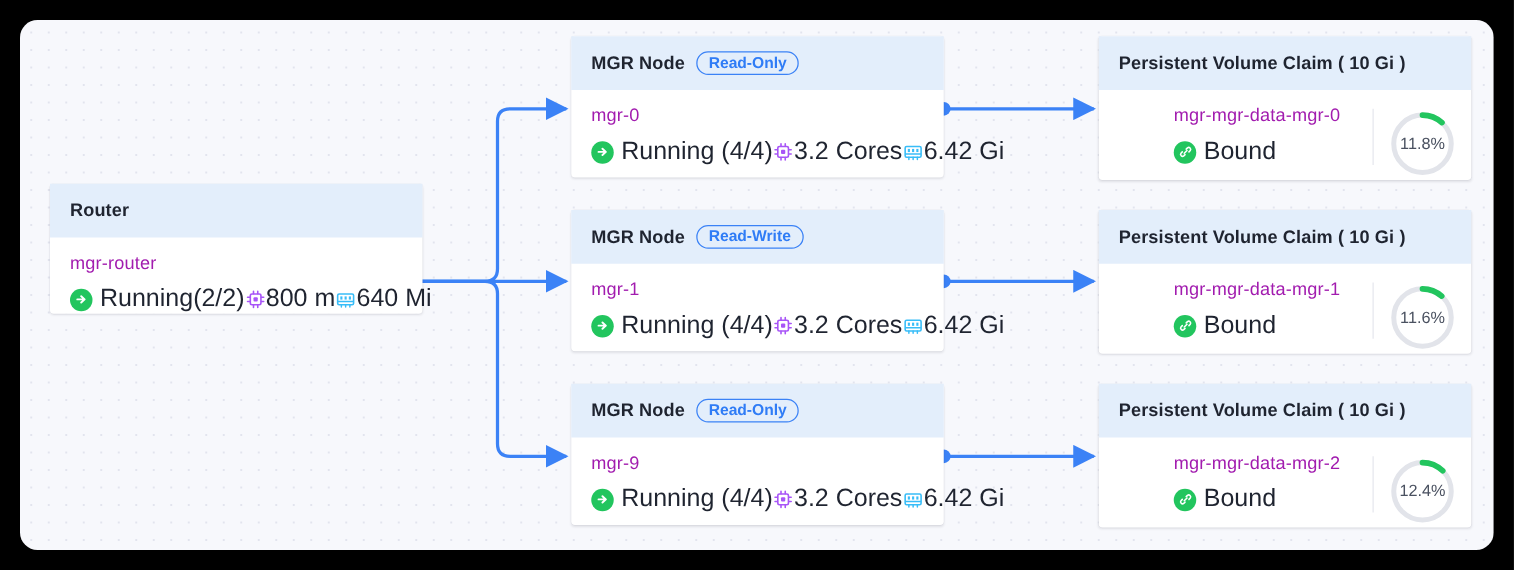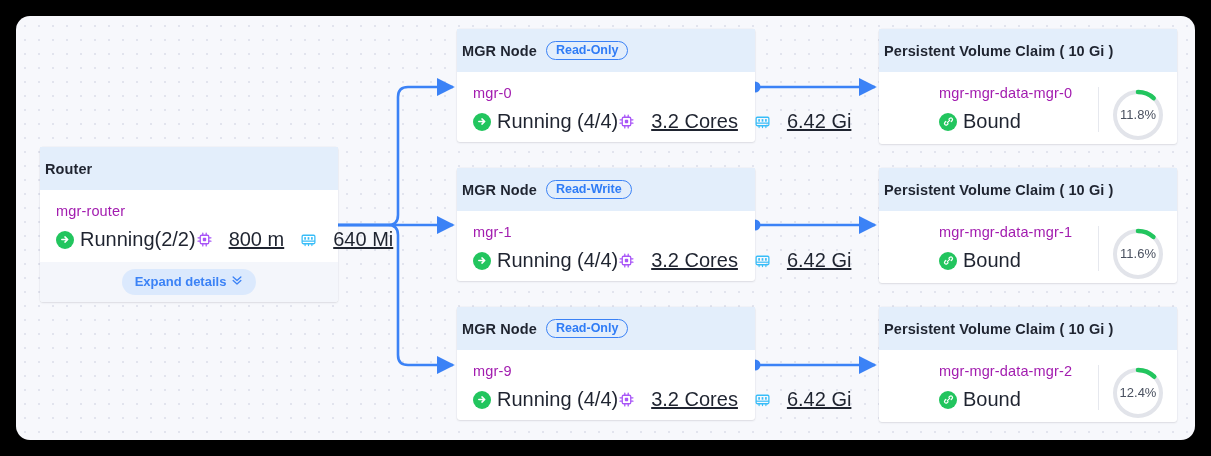--- a/index.html
+++ b/index.html
@@ -16,30 +16,30 @@
     overflow:hidden;
   }
 
   
   #edges{position:absolute;left:0;top:0;width:1179px;height:424px;overflow:visible;}
 
   
   .card{position:absolute;background:#ffffff;border-radius:3px;
         box-shadow:0 1px 2px rgba(16,24,40,.10),0 0 0 .5px rgba(16,24,40,.04);}
   .card-head{background:#e3eefb;height:43px;display:flex;align-items:center;
-             gap:9px;padding:0 5px;box-sizing:border-box;}
+             gap:9px;padding:0 16px;box-sizing:border-box;}
   .card-title{font-size:14.5px;font-weight:700;color:#1f2430;letter-spacing:.1px;white-space:nowrap;}
   .badge{border:1px solid #3b82f6;color:#2f7cf6;border-radius:20px;
          font-size:12.5px;font-weight:600;padding:2px 9px 3px;line-height:1;white-space:nowrap;}
   .card-body{padding:13px 16px 0;box-sizing:border-box;}
   .res-name{color:#a21caf;font-size:14.5px;font-weight:500;letter-spacing:.15px;
             margin-bottom:9px;white-space:nowrap;}
   .row{display:flex;align-items:center;white-space:nowrap;}
   .stat{display:flex;align-items:center;gap:6px;font-size:20px;color:#1f2430;font-weight:500;}
-  .stat.tight{gap:16px;text-decoration:underline;}
+  .stat.tight{gap:0;}
 
   
   .sicon{width:18px;height:18px;border-radius:50%;background:#22c55e;
          display:inline-flex;align-items:center;justify-content:center;flex:0 0 18px;}
   .sicon svg{display:block;}
 
   
   #router-card{left:24px;top:131px;width:298px;}
   #router-card .card-body{padding-bottom:0;}
   .router-res-row{display:flex;align-items:center;justify-content:space-between;}
@@ -139,30 +139,20 @@
               <g fill="#38bdf8">
                   <rect x="5" y="7.2" width="2" height="3"></rect>
                   <rect x="9" y="7.2" width="2" height="3"></rect>
                   <rect x="13" y="7.2" width="2" height="3"></rect>
                 </g>
             </svg>
           </span>
           <span>640 Mi</span>
         </span>
       </div>
-      <div class="expand-wrap">
-        <button class="expand-btn">
-          <span>Expand details</span>
-          <span>
-            <svg width="12" height="12" viewBox="0 0 14 14">
-                <path d="M2.5 3.5 7 7.6l4.5-4.1M2.5 7.6 7 11.7l4.5-4.1" fill="none" stroke="#3b82f6" stroke-width="1.5" stroke-linecap="round" stroke-linejoin="round"></path>
-              </svg>
-          </span>
-        </button>
-      </div>
     </div>
   </div>
 
   <div class="card mgr-card" id="mgr-card-0">
     <div class="card-head">
       <span class="card-title">MGR Node</span>
       <span class="badge">Read-Only</span>
     </div>
     <div class="card-body">
       <div class="res-name">mgr-0</div>

